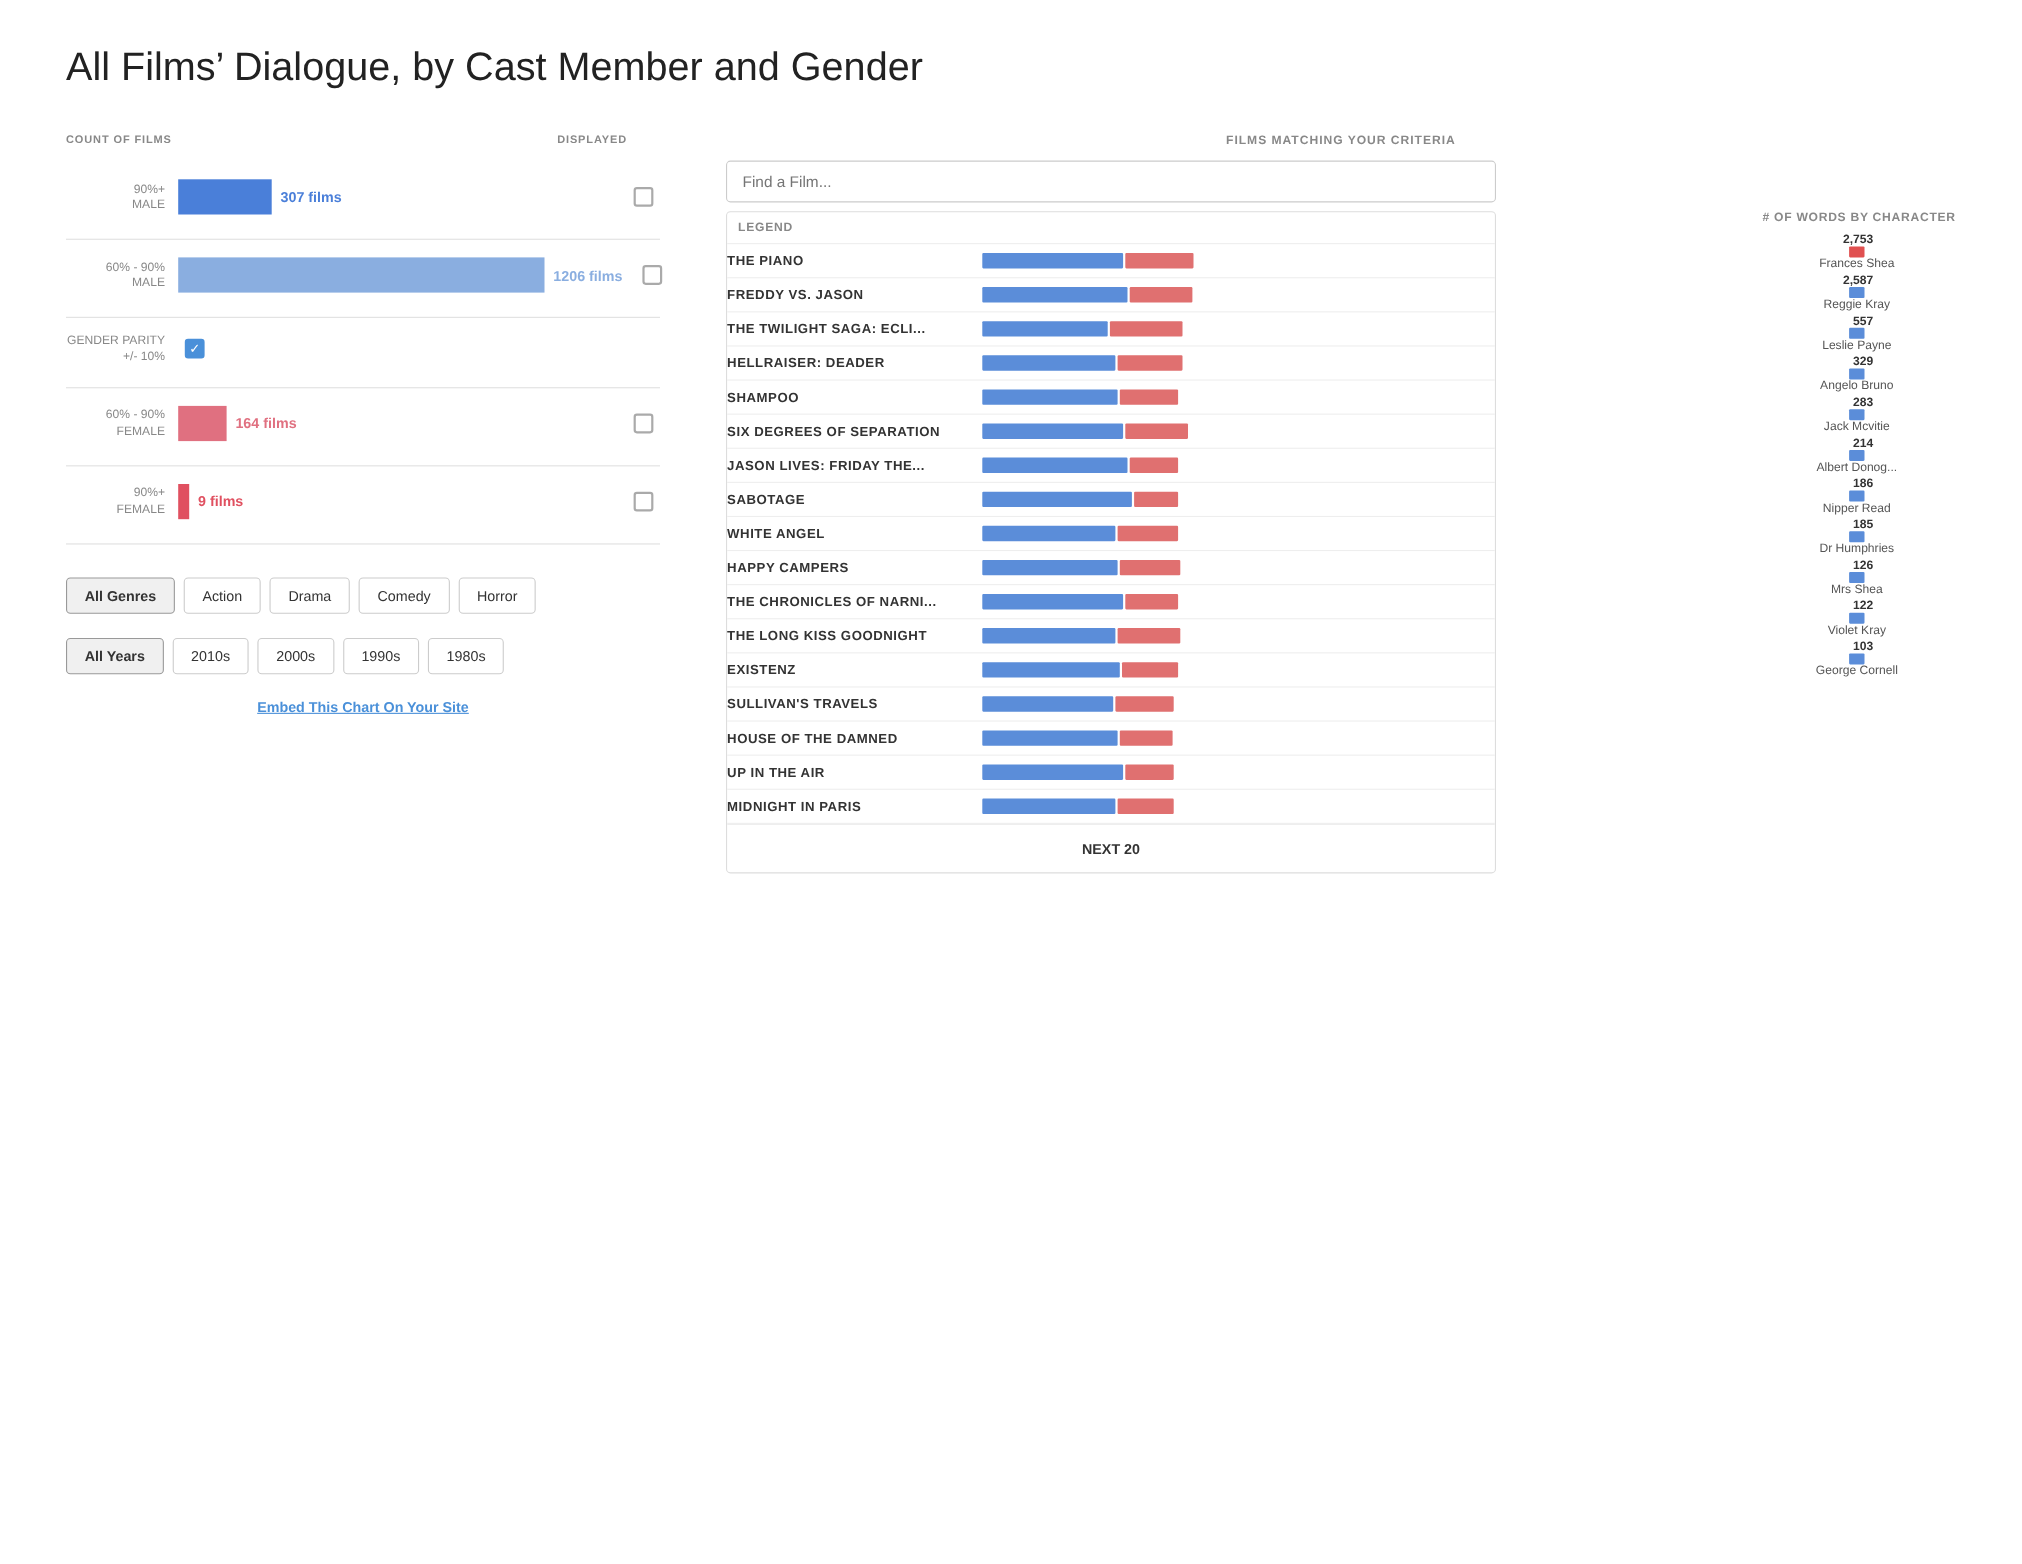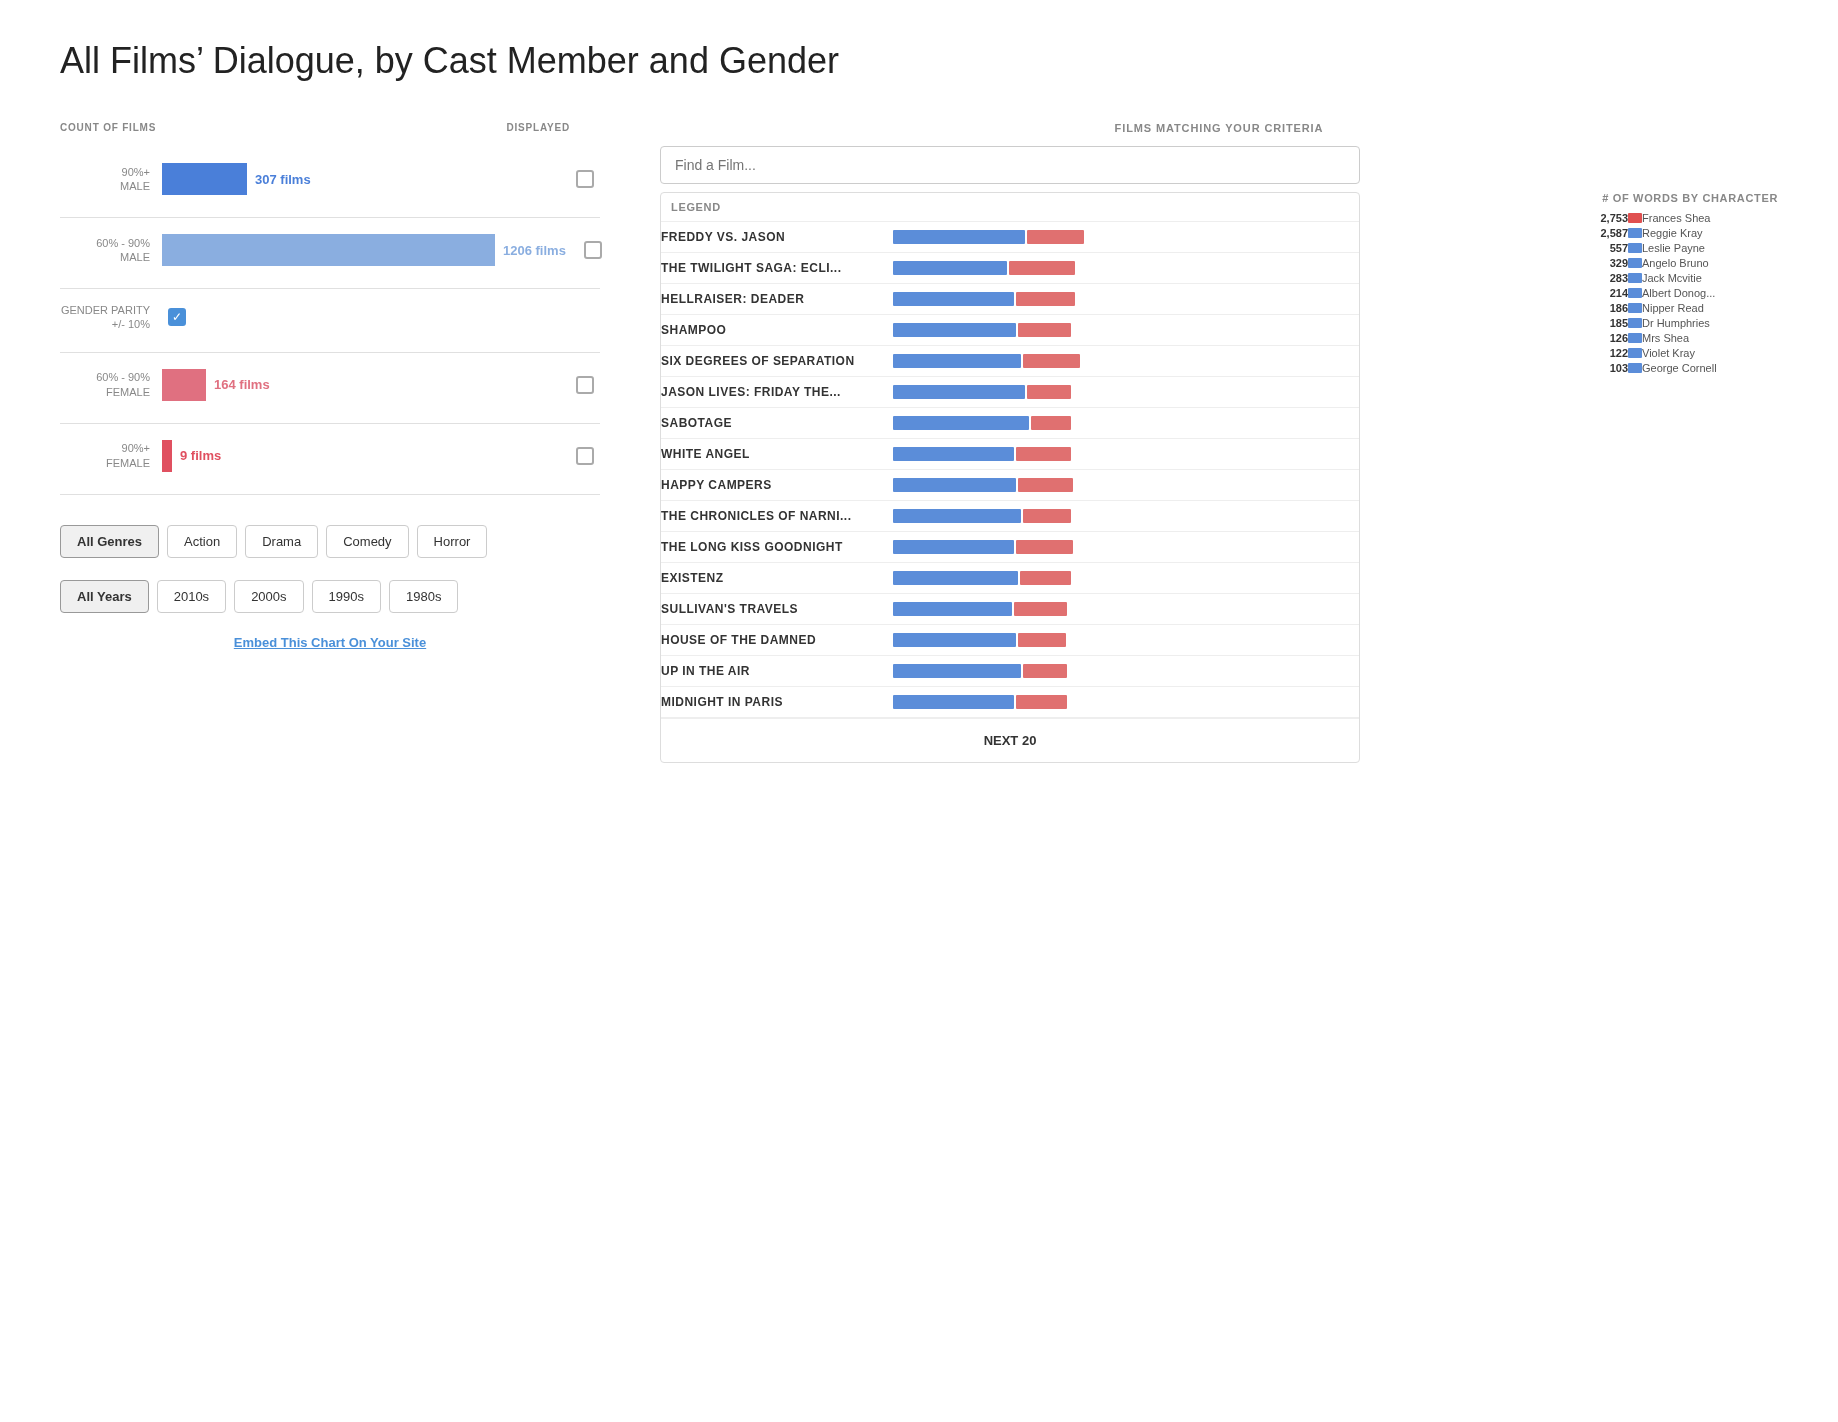--- a/index.html
+++ b/index.html
@@ -262,20 +262,21 @@
       text-align: right;
       margin-bottom: 8px;
     }
 
     .word-item {
       display: flex;
       align-items: center;
       gap: 0;
       margin-bottom: 3px;
       font-size: 11px;
+      flex-direction: column;
     }
 
     .word-count {
       font-weight: 700;
       color: #333;
       width: 30px;
       text-align: right;
       flex-shrink: 0;
     }
 
@@ -406,20 +407,27 @@
     </div>
 
     <div class="films-right-layout">
       <div class="films-list-panel">
         <div class="films-outer">
           <div class="legend-row">
             <span style="padding-left:10px;">LEGEND</span>
           </div>
           <div id="films-list">
               <div class="film-row">
+    <span class="film-name">THE PIANO</span>
+    <div class="film-bar-container">
+      <div class="film-bar-male" style="width:128px;"></div>
+      <div class="film-bar-female" style="width:62px;"></div>
+    </div>
+  </div>
+              <div class="film-row">
     <span class="film-name">FREDDY VS. JASON</span>
     <div class="film-bar-container">
       <div class="film-bar-male" style="width:132px;"></div>
       <div class="film-bar-female" style="width:57px;"></div>
     </div>
   </div>
               <div class="film-row">
     <span class="film-name">THE TWILIGHT SAGA: ECLI...</span>
     <div class="film-bar-container">
       <div class="film-bar-male" style="width:114px;"></div>

